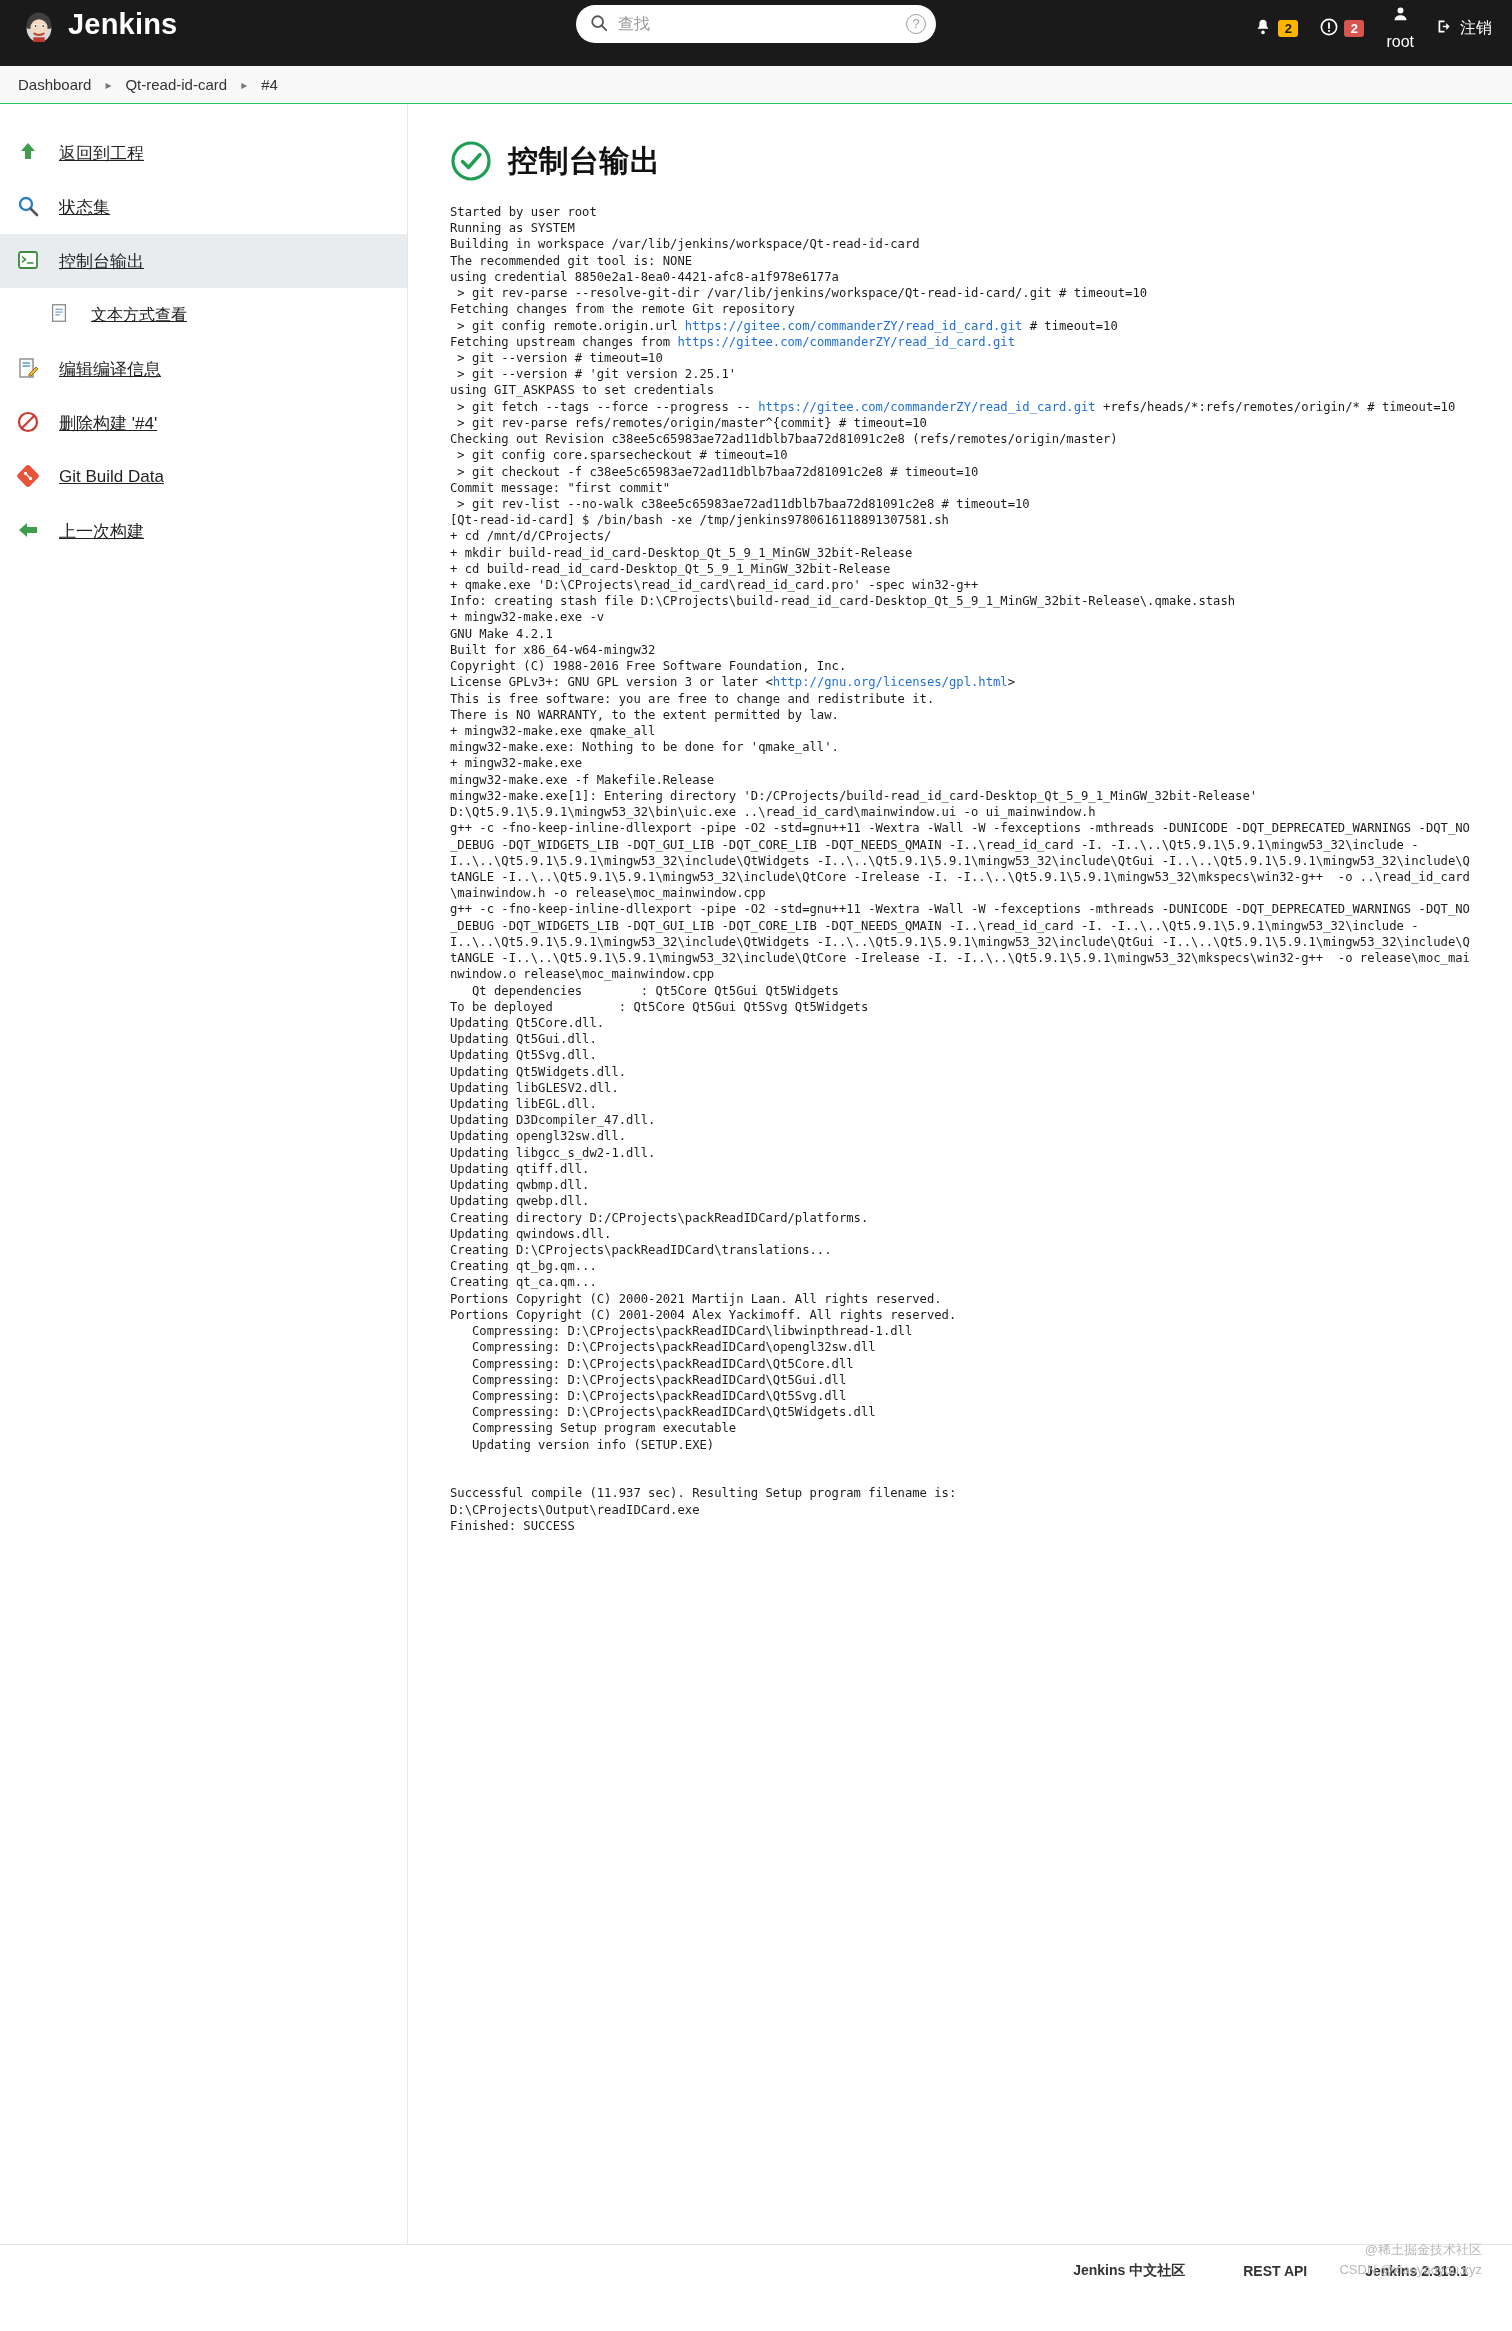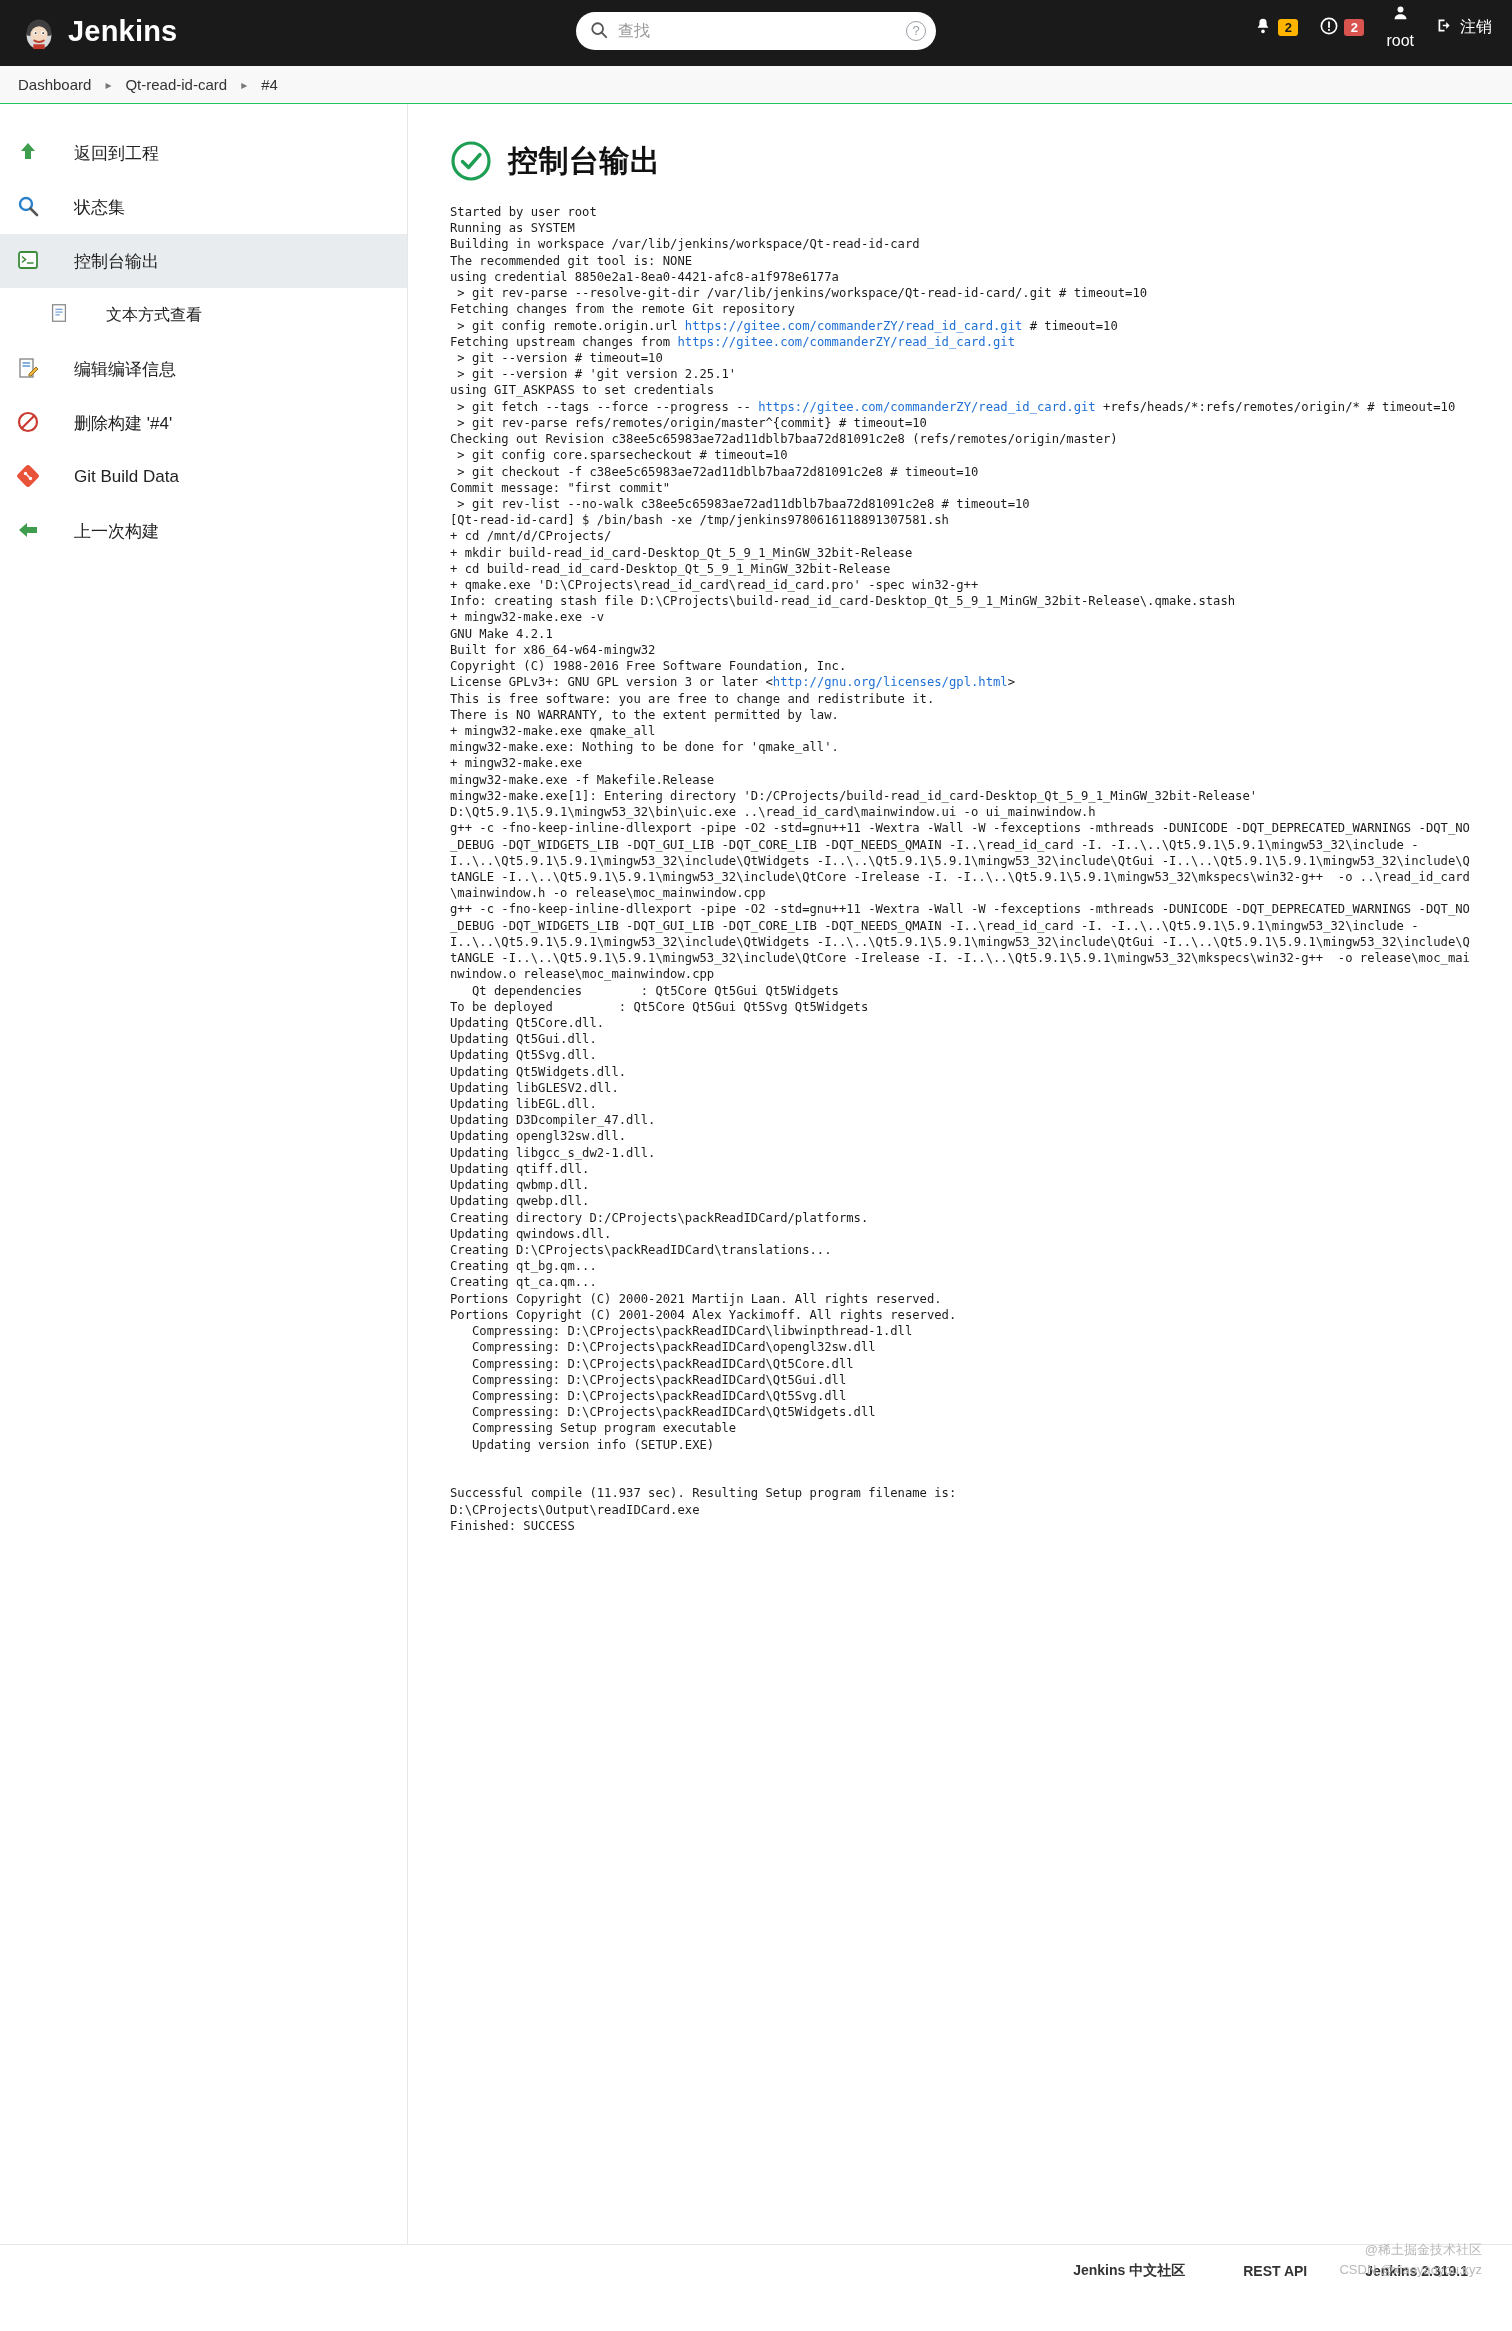--- a/index.html
+++ b/index.html
@@ -11,22 +11,22 @@
     font-family: "Liberation Sans", sans-serif;
     font-size: 14px;
     color: #1f1f1f;
   }
 
   
   .topbar {
     height: 66px;
     background: #1a1a1a;
     display: flex;
-    align-items: flex-end;
-    padding: 16px 20px;
+    align-items: flex-start;
+    padding: 5px 20px;
     color: #fff;
     position: relative;
   }
   .brand { display:flex; align-items:center; gap:10px; }
   .brand-logo { width: 38px; height: 38px; display:block; }
   .brand-name { font-size: 29px; font-weight: 700; letter-spacing: .2px; color:#fff; }
 
   .search-wrap {
     position:absolute;
     left: 50%;
@@ -84,26 +84,27 @@
   
   .page { display:flex; align-items:stretch; min-height: 2140px; }
   .sidebar {
     width: 408px;
     flex: none;
     border-right: 1px solid #e6e6e6;
     padding-top: 22px;
     background:#fff;
   }
   .side-item {
-    display:flex; align-items:center; gap:32px;
+    display:flex; align-items:center; gap:17px;
     height: 54px;
     padding-left: 16px;
     font-size: 17px;
     color:#222;
     cursor:pointer;
+    text-decoration:underline;
   }
   .side-item.active { background:#e8ecee; }
   .side-item.sub { padding-left: 48px; font-size: 16px; }
   .side-ico { width: 26px; height:26px; flex:none; display:block; }
 
   .content { flex:1; padding: 36px 40px 0 42px; }
   .title-row { display:flex; align-items:center; gap:16px; margin-bottom: 22px; }
   .title-icon { width: 42px; height:42px; flex:none; }
   .page-title { font-size: 30px; font-weight:700; color:#111; letter-spacing:.5px; }
 

